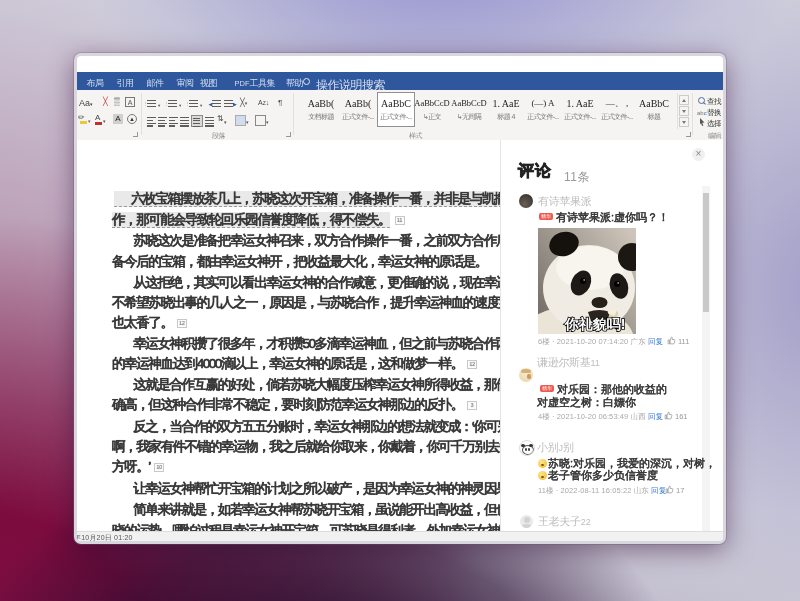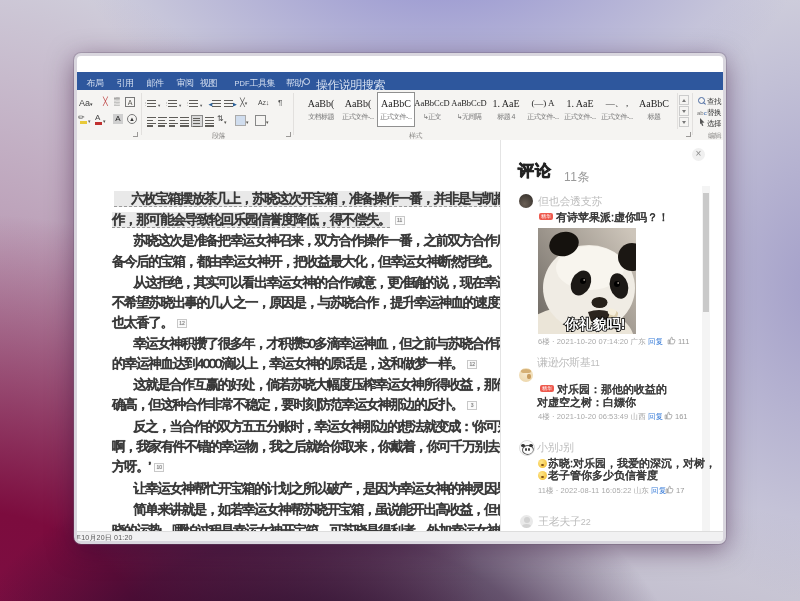--- a/index.html
+++ b/index.html
@@ -227,21 +227,21 @@
           <path d="M1 0 L5.5 4.5 L3.2 4.7 L4.4 7.4 L3.2 7.9 L2 5.2 L1 6.2 Z" fill="#555"></path>
         </svg>
 <div class="ic" style="left:630px;top:30px;font-size:7.5px;letter-spacing:-.5px;color:#333">选择</div>
 <div class="glabel" style="left:631px">编辑</div>
 </div>
   <div id="main">
 <div id="doc">
 <div class="dl" style="left:36.6px;top:52.0px"><span class="hl" style="padding-left:17.6px">六枚宝箱摆放茶几上，苏晓这次开宝箱，准备操作一番，并非是与凯撒一同操</span></div>
 <div class="dl" style="left:35.0px;top:72.5px"><span class="hl">作，那可能会导致轮回乐园信誉度降低，得不偿失。</span><span class="mk">11</span></div>
 <div class="dl" style="left:56.2px;top:94.0px">苏晓这次是准备把幸运女神召来，双方合作操作一番，之前双方合作后，他就准</div>
-<div class="dl" style="left:35.0px;top:114.5px">备今后的宝箱，都由幸运女神开，把收益最大化，但幸运女神断然拒绝。</div>
+<div class="dl" style="left:35.0px;top:114.5px">备今后的宝箱，都由幸运女神开，把收益最大化，幸运女神的原话是。</div>
 <div class="dl" style="left:56.2px;top:135.5px">从这拒绝，其实可以看出幸运女神的合作减意，更准确的说，现在幸运女神是最</div>
 <div class="dl" style="left:35.0px;top:155.5px">不希望苏晓出事的几人之一，原因是，与苏晓合作，提升幸运神血的速度实在太快，</div>
 <div class="dl" style="left:35.0px;top:175.5px">也太香了。<span class="mk">12</span></div>
 <div class="dl" style="left:56.2px;top:196.8px">幸运女神积攒了很多年，才积攒50多滴幸运神血，但之前与苏晓合作两次后，她</div>
 <div class="dl" style="left:35.0px;top:216.8px">的幸运神血达到4000滴以上，幸运女神的原话是，这和做梦一样。<span class="mk">12</span></div>
 <div class="dl" style="left:56.2px;top:238.3px">这就是合作互赢的好处，倘若苏晓大幅度压榨幸运女神所得收益，那他的收益的</div>
 <div class="dl" style="left:35.0px;top:258.4px">确高，但这种合作非常不稳定，要时刻防范幸运女神那边的反扑。<span class="mk">3</span></div>
 <div class="dl" style="left:56.2px;top:279.9px">反之，当合作的双方五五分账时，幸运女神那边的想法就变成：‘你可别有事</div>
 <div class="dl" style="left:35.0px;top:300.0px">啊，我家有件不错的幸运物，我之后就给你取来，你戴着，你可千万别去太危险的地</div>
 <div class="dl" style="left:35.0px;top:320.3px">方呀。’<span class="mk">10</span></div>
@@ -250,21 +250,21 @@
 <div class="dl" style="left:35.0px;top:383.5px">晓的运势，哪怕过程是幸运女神开宝箱，可苏晓是得利者，外加幸运女神独有的神灵</div>
 </div>
     <div id="panelline"></div>
 <div id="panel">
 <div id="cmt-title">评论</div>
 <div id="cmt-count">11条</div>
 <div id="xbtn">×</div>
 <div id="sbar"></div>
           <div id="sthumb"></div>
 <div class="avatar" style="left:18px;top:54px;background:radial-gradient(circle at 40% 70%,#6a5f55,#2e2a26)"></div>
-<div class="uname" style="left:37px;top:57px">但也会透支苏</div>
+<div class="uname" style="left:37px;top:57px">有诗苹果派</div>
 <div class="tag" style="left:38px;top:73px">精华</div>
 <div class="ctext" style="left:55px;top:72px">有诗苹果派:虚你吗？！</div>
 <svg style="position:absolute;left:37px;top:88px" width="98" height="106" viewBox="0 0 98 106">
 <defs>
 <linearGradient id="pbg" x1="0" y1="0.9" x2="1" y2="0.1">
 <stop offset="0" stop-color="#6f6a64"></stop>
                 <stop offset="0.45" stop-color="#9b948b"></stop>
                 <stop offset="1" stop-color="#cdc5ba"></stop>
 </linearGradient>
 </defs>

